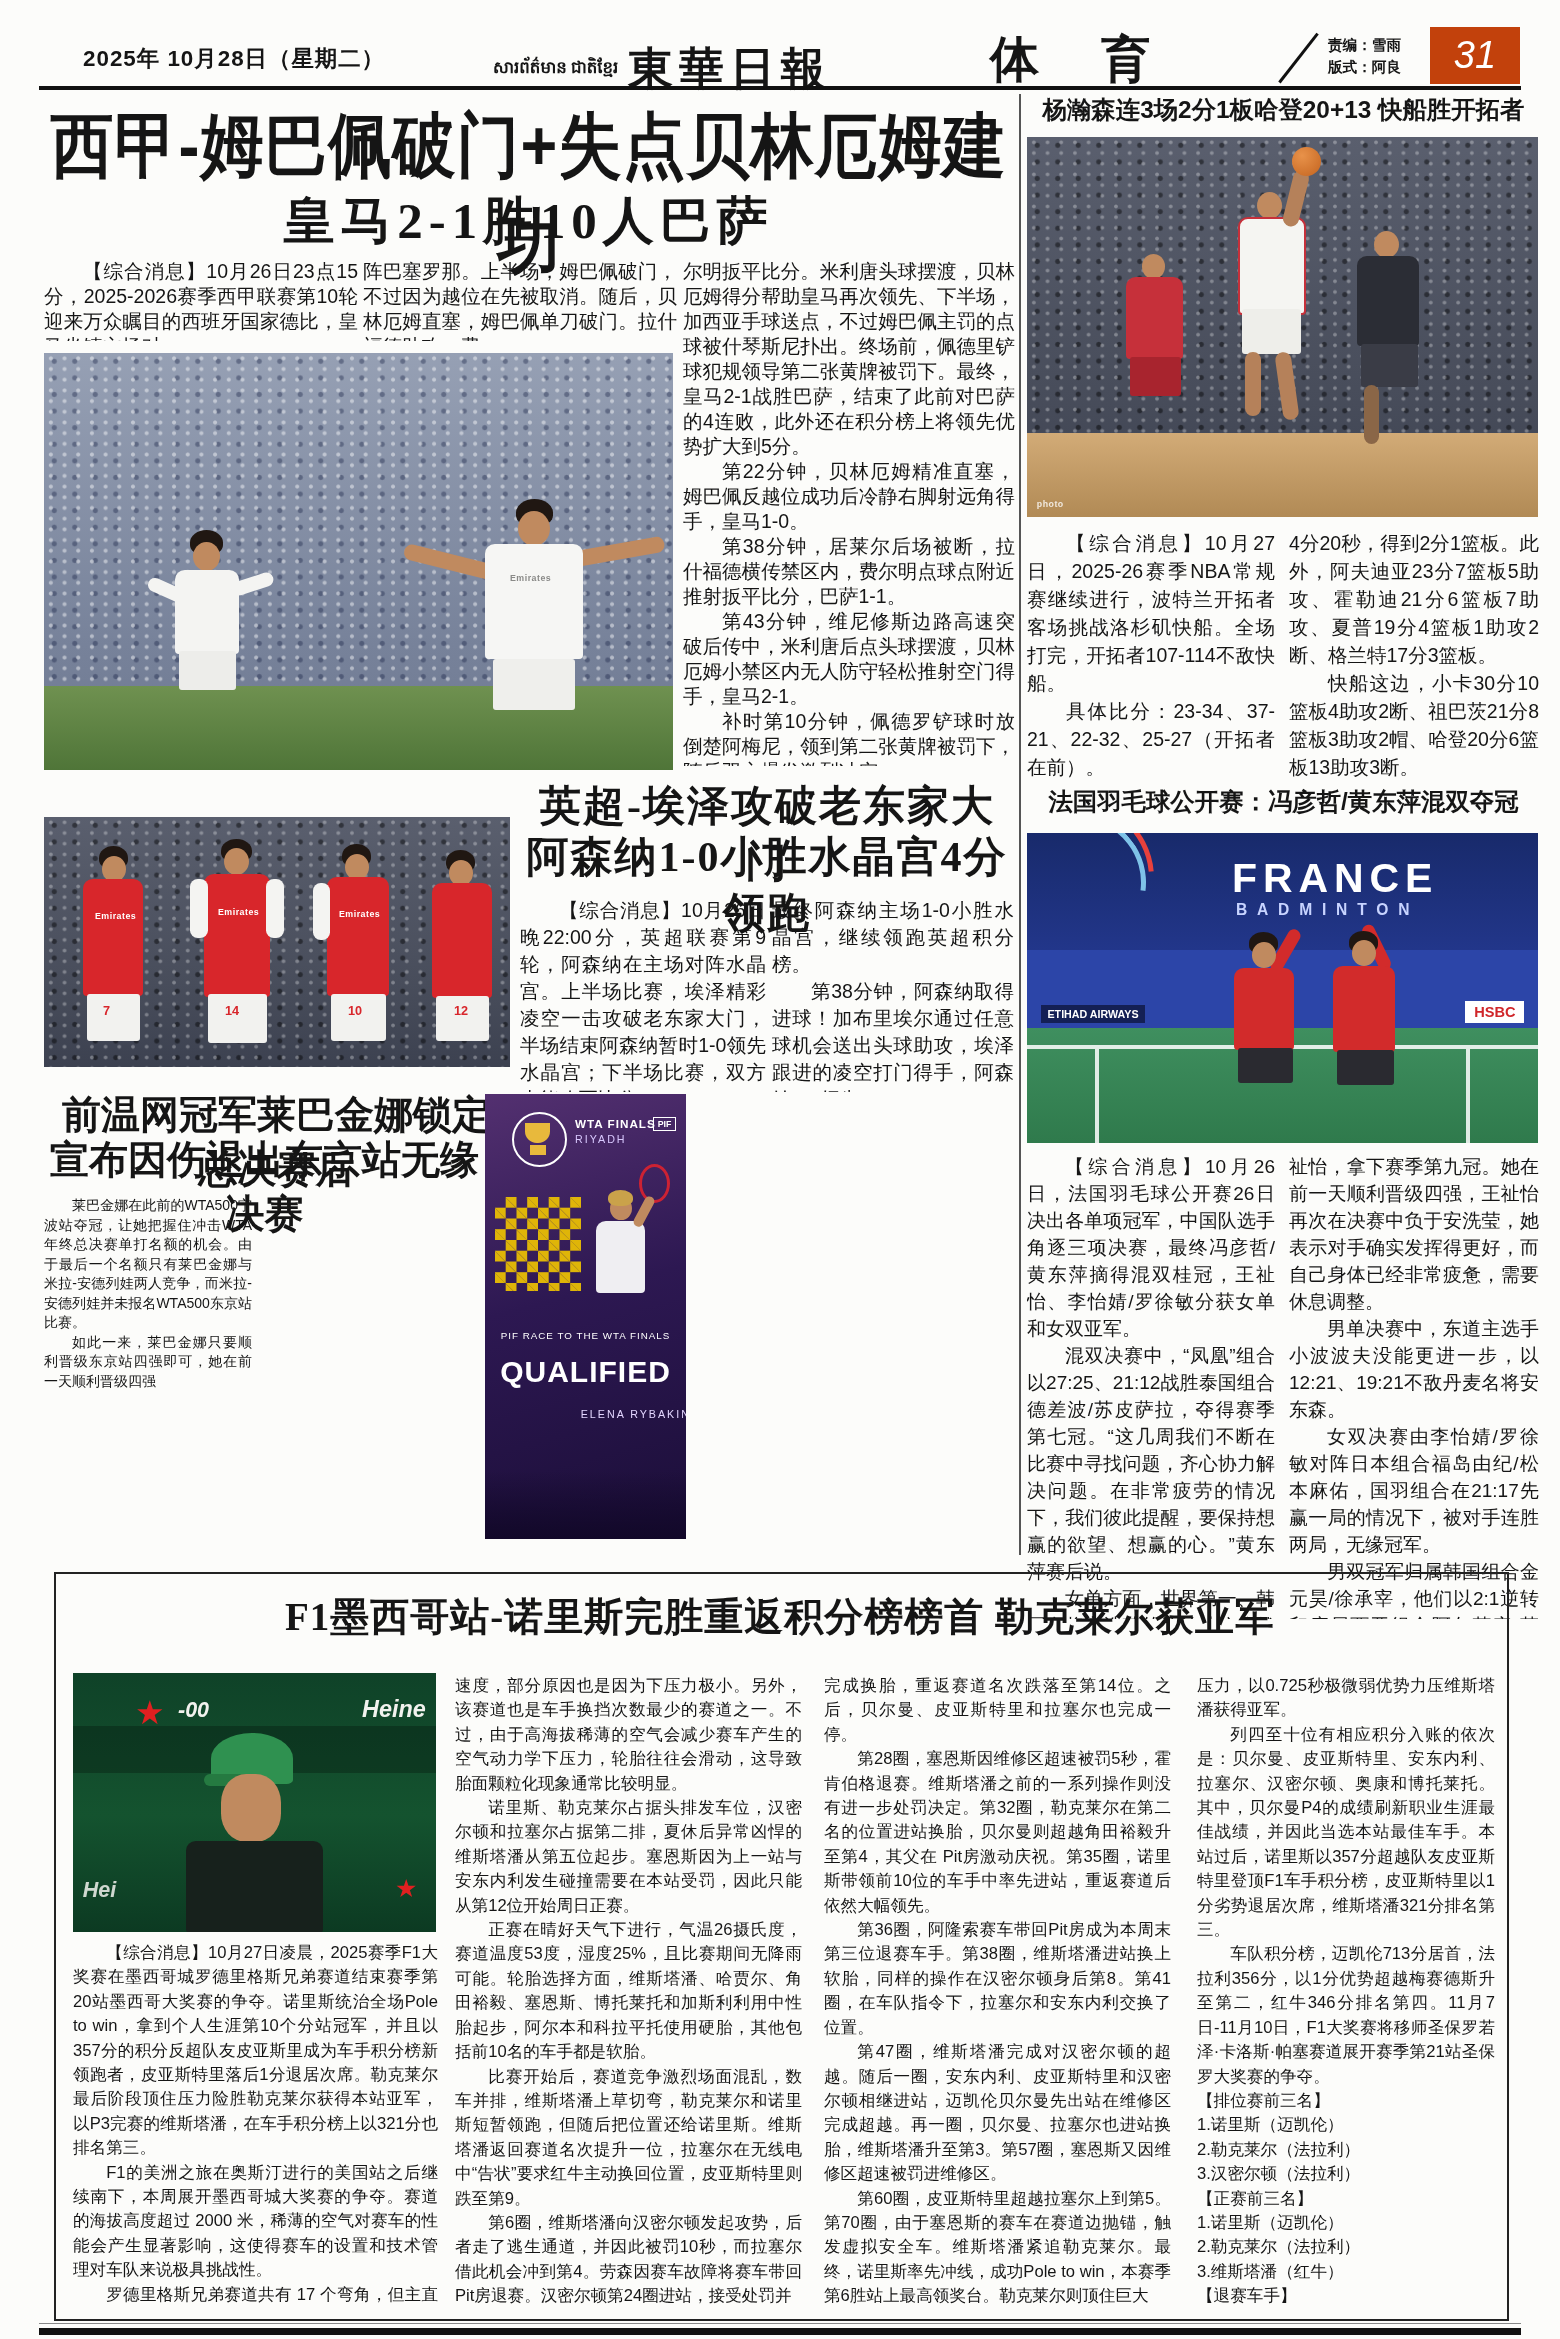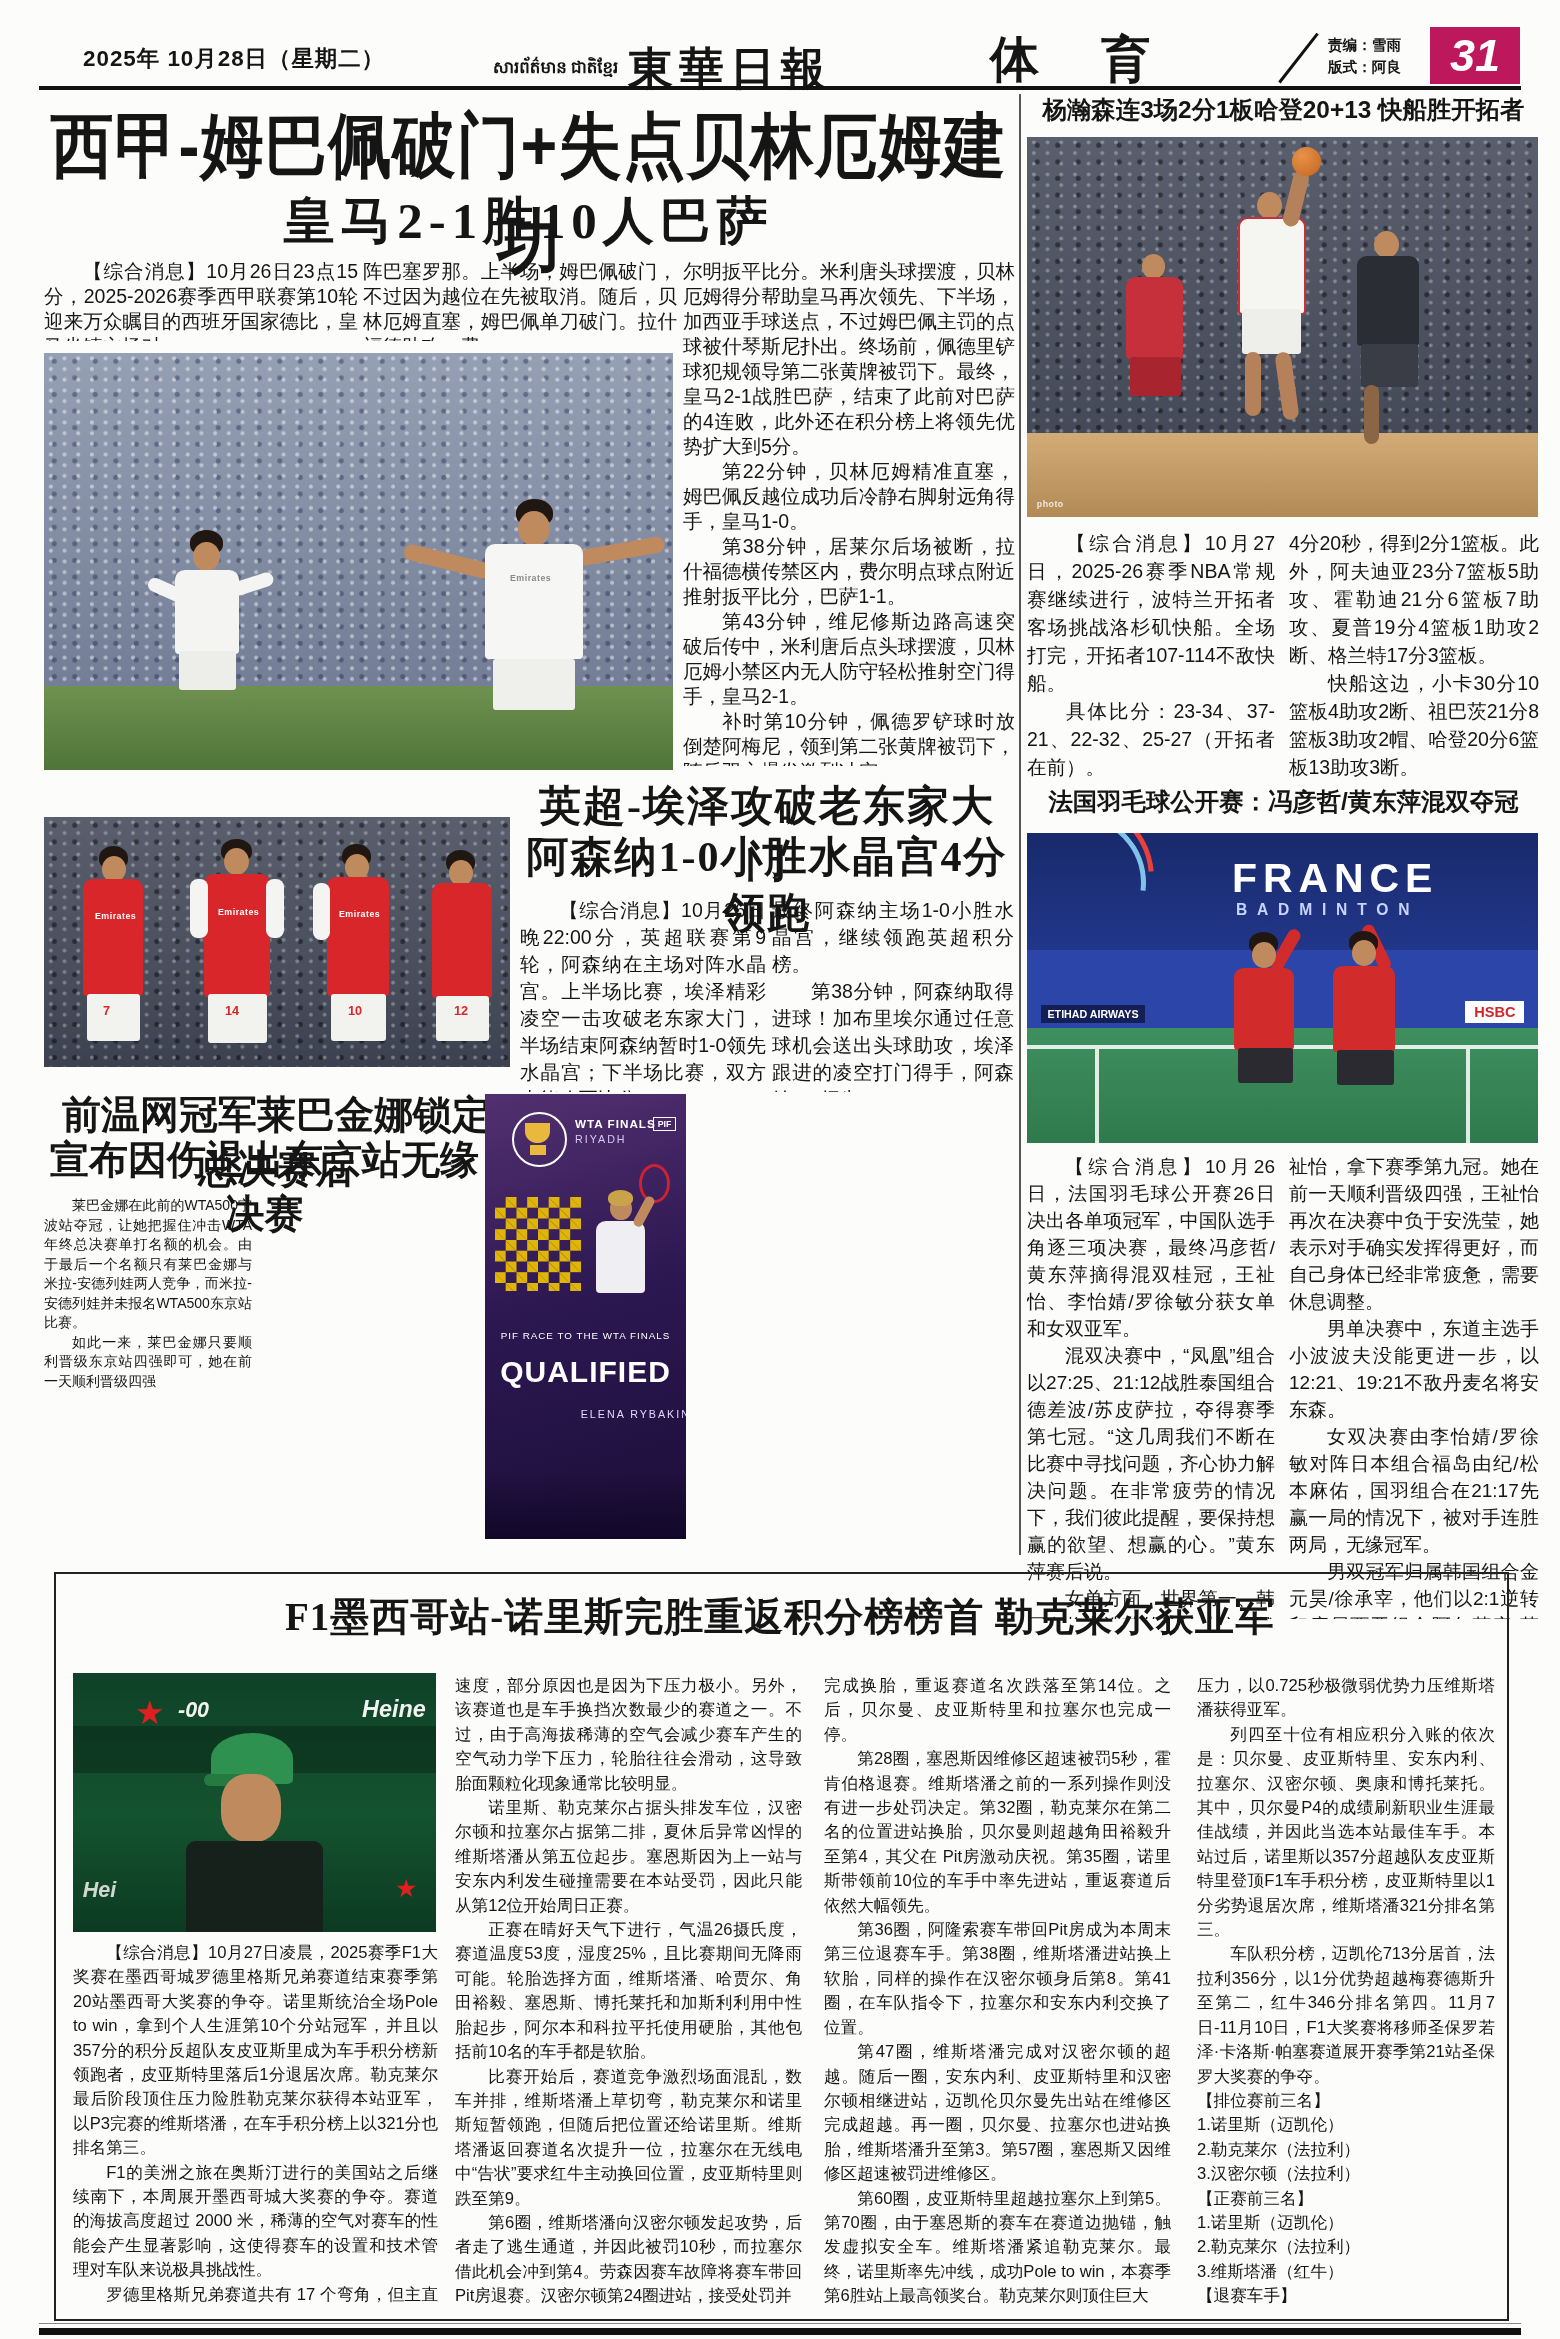--- a/index.html
+++ b/index.html
@@ -10,21 +10,21 @@
   .jtext{text-align:justify;text-justify:inter-ideograph;}
   .jtext p{margin:0;text-indent:2em;}
   .jtext p.noind{text-indent:0;}
   .clip{overflow:hidden;}
   
   .date{font-size:22.4px;font-weight:bold;letter-spacing:1px;}
   .khmer{font-size:16.6px;font-weight:bold;}
   .mast{font-size:45px;font-weight:900;letter-spacing:5.9px;}
   .section-title{font-size:49px;font-weight:900;letter-spacing:25px;}
   .ed-small{font-size:14.6px;font-weight:bold;line-height:21.5px;}
-  .pagebox{background:#be185d;color:#fff;font-style:italic;font-weight:700;font-size:45px;
+  .pagebox{background:#c2410c;color:#fff;font-style:italic;font-weight:400;font-size:38px;
            display:flex;align-items:center;justify-content:center;}
   .hrule{background:#111;}
   .slash{width:2.9px;height:62px;background:#111;transform:rotate(38deg);}
   
   .h-main{font-size:63px;font-weight:900;letter-spacing:1px;text-align:center;transform:scaleY(1.12);transform-origin:top;}
   .h-sub{font-size:51px;font-weight:900;letter-spacing:5.9px;text-align:center;}
   .h-mid{font-size:42px;font-weight:900;text-align:center;letter-spacing:2px;}
   .h-side{font-size:24.4px;font-weight:900;text-align:center;letter-spacing:0px;}
   .h-f1{font-size:39px;font-weight:900;text-align:center;letter-spacing:1px;}
   

